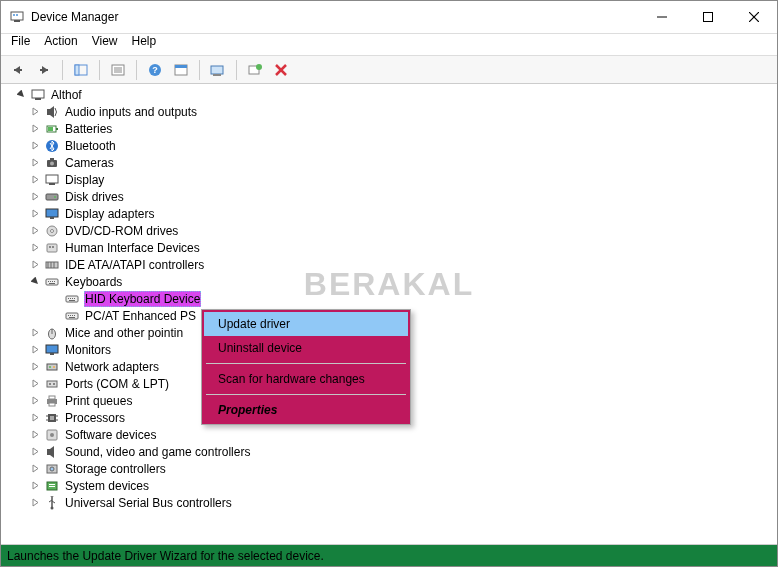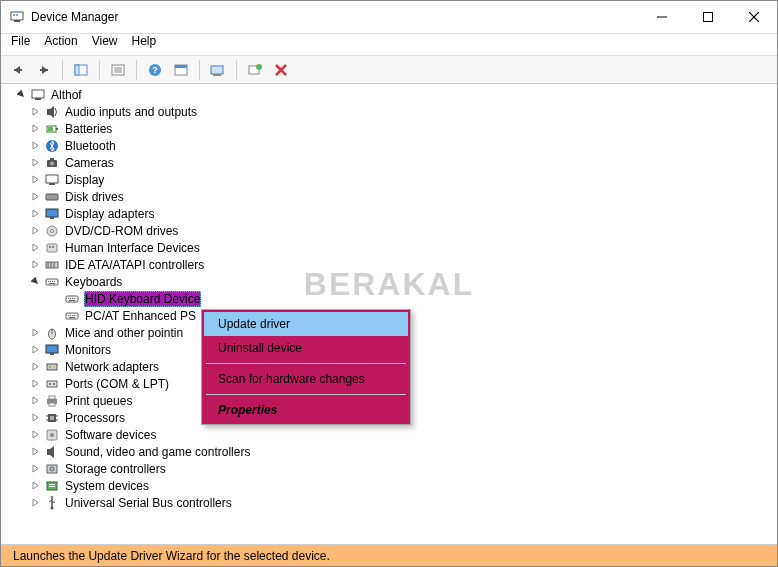--- a/index.html
+++ b/index.html
@@ -71,35 +71,35 @@
       flex-shrink: 0;
     }
     .tree-row .cat-icon {
       width: 16px; height: 16px; margin: 0 4px 0 2px;
       display:flex; align-items:center; justify-content:center;
       flex-shrink: 0;
     }
     .tree-row.indent1 { padding-left: 20px; }
     .tree-row.indent2 { padding-left: 40px; }
     .tree-row.selected .label-span {
-      background: #a21caf;
+      background: #d946ef;
       border: 1px dotted #7ab6e8;
       padding: 0 0px;
     }
     .label-span { padding: 0 1px; }
     .statusbar {
       position: absolute;
       bottom: 0; left: 0; right: 0;
       height: 22px;
       border-top: 1px solid #ccc;
       display: flex;
       align-items: center;
-      padding: 0 12px;
+      padding: 0 6px;
       font-size: 12px;
-      background: #fdba74;
+      background: #15803d;
     }
     .context-menu {
       position: absolute;
       left: 200px; top: 308px;
       width: 210px;
       background: #be185d;
       border: 1px solid #a7a7a7;
       box-shadow: 3px 3px 5px rgba(0,0,0,0.25);
       padding: 2px;
       font-size: 12px;

